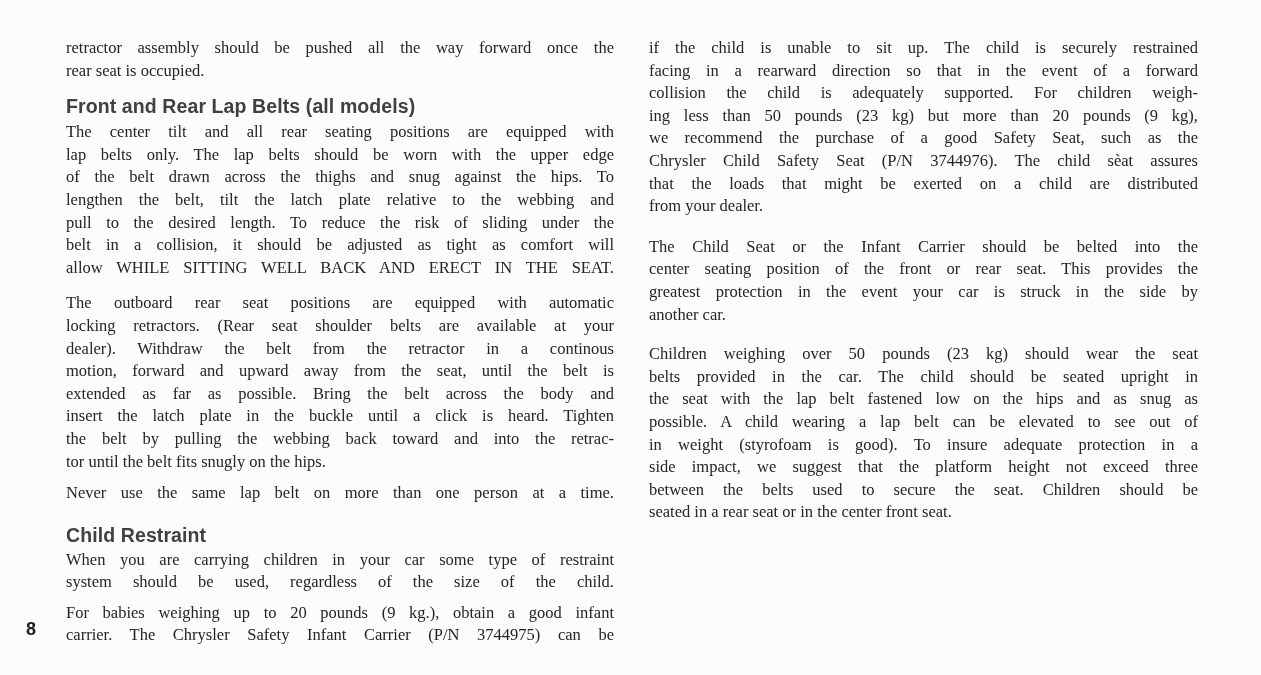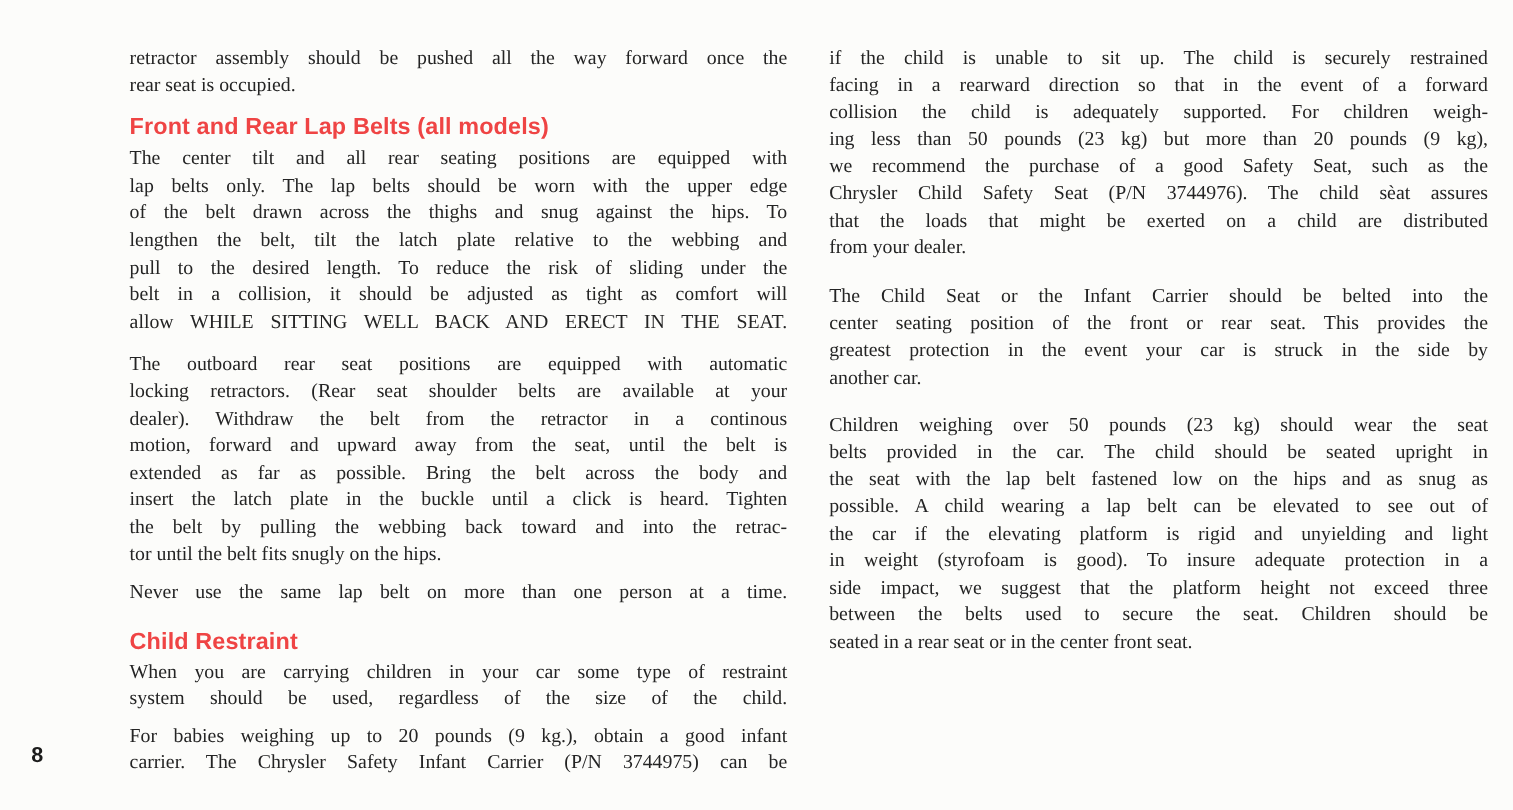--- a/index.html
+++ b/index.html
@@ -4,33 +4,33 @@
 <style>
   html,body { margin:0; padding:0; }
   #page {
     position:relative;
     width:1261px; height:675px;
     background:#fcfcfa;
     overflow:hidden;
     font-family:"Liberation Serif", serif;
     color:#242424;
   }
-  .col { position:absolute; top:37px;margin-left:42px; }
+  .col { position:absolute; top:37px; }
   .col-left  { left:66px;  width:548px; }
   .col-right { left:649px; width:549px; }
   .block { font-size:16.5px; line-height:22.6px; }
   .line { text-align:justify; text-align-last:justify; }
   .line.last { text-align-last:left; }
   .block.cont .line.last { text-align-last:justify; }
   .heading {
     font-family:"Liberation Sans", sans-serif;
     font-weight:700;
     font-size:19.5px;
     line-height:24px;
-    color:#ef4444;
+    color:#404040;
     letter-spacing:0.1px;
   }
   .h1 { margin-top:12px; margin-bottom:3px; }
   .h2 { margin-top:18px; margin-bottom:2px; }
   .gap-13 { margin-top:13px; }
   .gap-9  { margin-top:9px;  }
   .gap-8  { margin-top:8px;  }
   .gap-18 { margin-top:18px; }
   .gap-17 { margin-top:17px; }
   .bold { font-weight:400; }
@@ -111,21 +111,20 @@
         <div class="line">center seating position of the front or rear seat. This provides the</div>
         <div class="line">greatest protection in the event your car is struck in the side by</div>
         <div class="line last">another car.</div>
       </div>
 
     <div class="block gap-17">
         <div class="line">Children weighing over 50 pounds (23 kg) should wear the seat</div>
         <div class="line">belts provided in the car. The child should be seated upright in</div>
         <div class="line">the seat with the lap belt fastened low on the hips and as snug as</div>
         <div class="line">possible. A child wearing a lap belt can be elevated to see out of</div>
-        <div class="line">the car if the elevating platform is rigid and unyielding and light</div>
         <div class="line">in weight (styrofoam is good). To insure adequate protection in a</div>
         <div class="line">side impact, we suggest that the platform height not exceed three</div>
         <div class="line">between the belts used to secure the seat. Children should be</div>
         <div class="line last">seated in a rear seat or in the center front seat.</div>
       </div>
   </div>
 
   <div class="page-number">8</div>
 
 </div>

